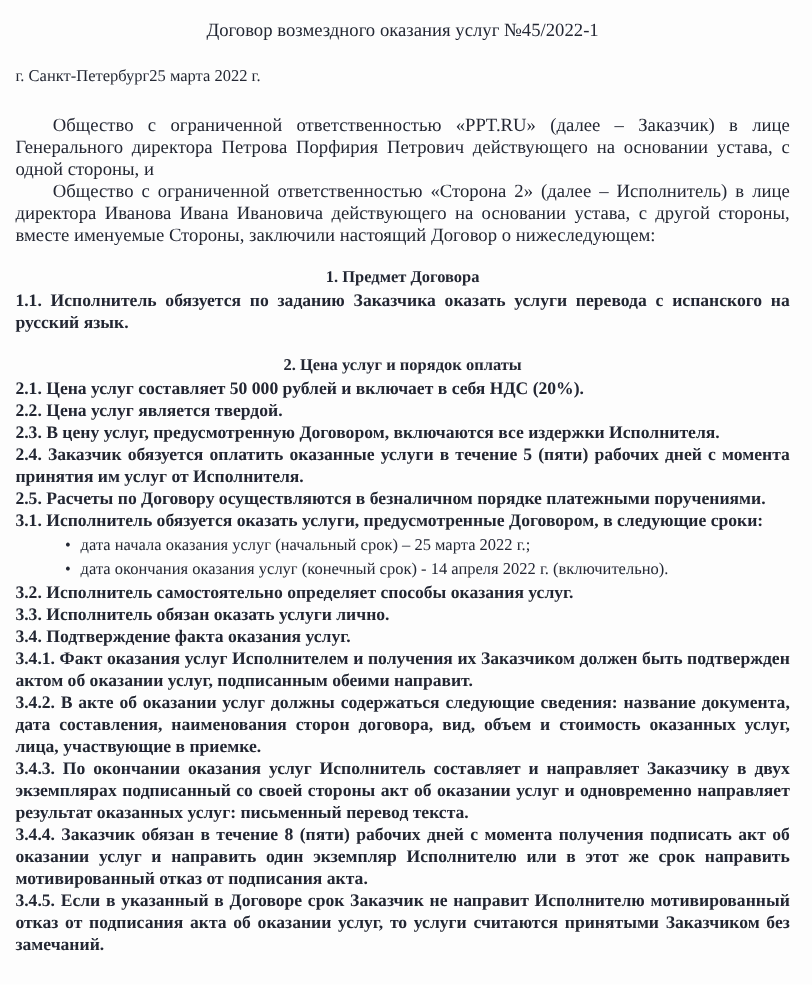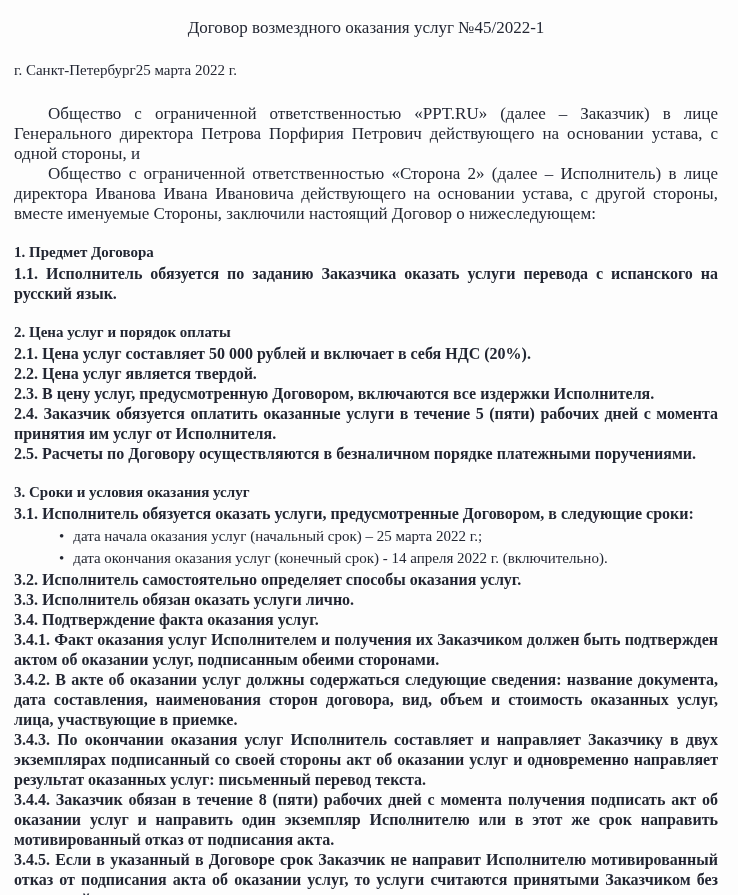--- a/index.html
+++ b/index.html
@@ -35,21 +35,21 @@
     margin: 0 0 24px 0;
   }
   .intro p {
     margin: 0;
     font-size: 17px;
     line-height: 20px;
     text-align: justify;
     text-indent: 34px;
   }
   .section-heading {
-    text-align: left;
+    text-align: center;
     font-size: 15px;
     font-weight: bold;
     line-height: 20px;
     margin: 18px 0 2px 0;
   }
   .clause {
     margin: 0;
     font-size: 16px;
     line-height: 20px;
     text-align: justify;
@@ -97,35 +97,34 @@
   <div>
     <div class="section-heading">2. Цена услуг и порядок оплаты</div>
     <p class="clause">2.1. Цена услуг  составляет 50 000 рублей и включает в себя НДС (20%).</p>
     <p class="clause">2.2. Цена услуг  является твердой.</p>
     <p class="clause">2.3. В цену услуг,  предусмотренную Договором, включаются все издержки Исполнителя.</p>
     <p class="clause">2.4. Заказчик обязуется оплатить оказанные услуги в течение 5 (пяти) рабочих дней с момента принятия им услуг от Исполнителя.</p>
     <p class="clause">2.5. Расчеты по Договору осуществляются  в безналичном порядке платежными поручениями.</p>
   </div>
 
   <div>
-    <div class="section-heading">3. Сроки и условия оказания услуг</div>
     <p class="clause">3.1. Исполнитель обязуется оказать услуги, предусмотренные Договором, в следующие сроки:</p>
 
     <div class="bullet-row">
       <span class="bullet-marker">•</span>
       <span class="bullet-text">дата начала оказания услуг  (начальный срок) – 25 марта 2022 г.;</span>
     </div>
     <div class="bullet-row">
       <span class="bullet-marker">•</span>
       <span class="bullet-text">дата окончания оказания услуг  (конечный срок) - 14 апреля 2022 г. (включительно).</span>
     </div>
 
     <p class="clause">3.2. Исполнитель самостоятельно определяет способы оказания услуг.</p>
     <p class="clause">3.3. Исполнитель обязан оказать  услуги  лично.</p>
     <p class="clause">3.4. Подтверждение факта  оказания услуг.</p>
-    <p class="clause">3.4.1. Факт оказания услуг Исполнителем и получения их Заказчиком должен быть подтвержден актом об оказании услуг,  подписанным обеими сторонами.</p>
+    <p class="clause">3.4.1. Факт оказания услуг Исполнителем и получения их Заказчиком должен быть подтвержден актом об оказании услуг,  подписанным обеими направит.</p>
     <p class="clause">3.4.2. В акте об оказании услуг должны содержаться следующие сведения: название документа, дата составления, наименования сторон договора, вид, объем и стоимость оказанных услуг, лица, участвующие  в приемке.</p>
     <p class="clause">3.4.3. По окончании оказания услуг Исполнитель составляет и направляет Заказчику в двух экземплярах подписанный со своей стороны акт об оказании услуг и одновременно направляет результат оказанных услуг:  письменный перевод текста.</p>
     <p class="clause">3.4.4. Заказчик обязан в течение 8 (пяти) рабочих дней с момента получения подписать акт об оказании услуг  и направить один экземпляр Исполнителю или в этот же срок направить мотивированный отказ от подписания акта.</p>
     <p class="clause">3.4.5. Если в указанный в Договоре срок Заказчик не направит Исполнителю мотивированный отказ от подписания акта об оказании услуг, то услуги  считаются принятыми Заказчиком без замечаний.</p>
   </div>
 
 </div>
 
 </body></html>

